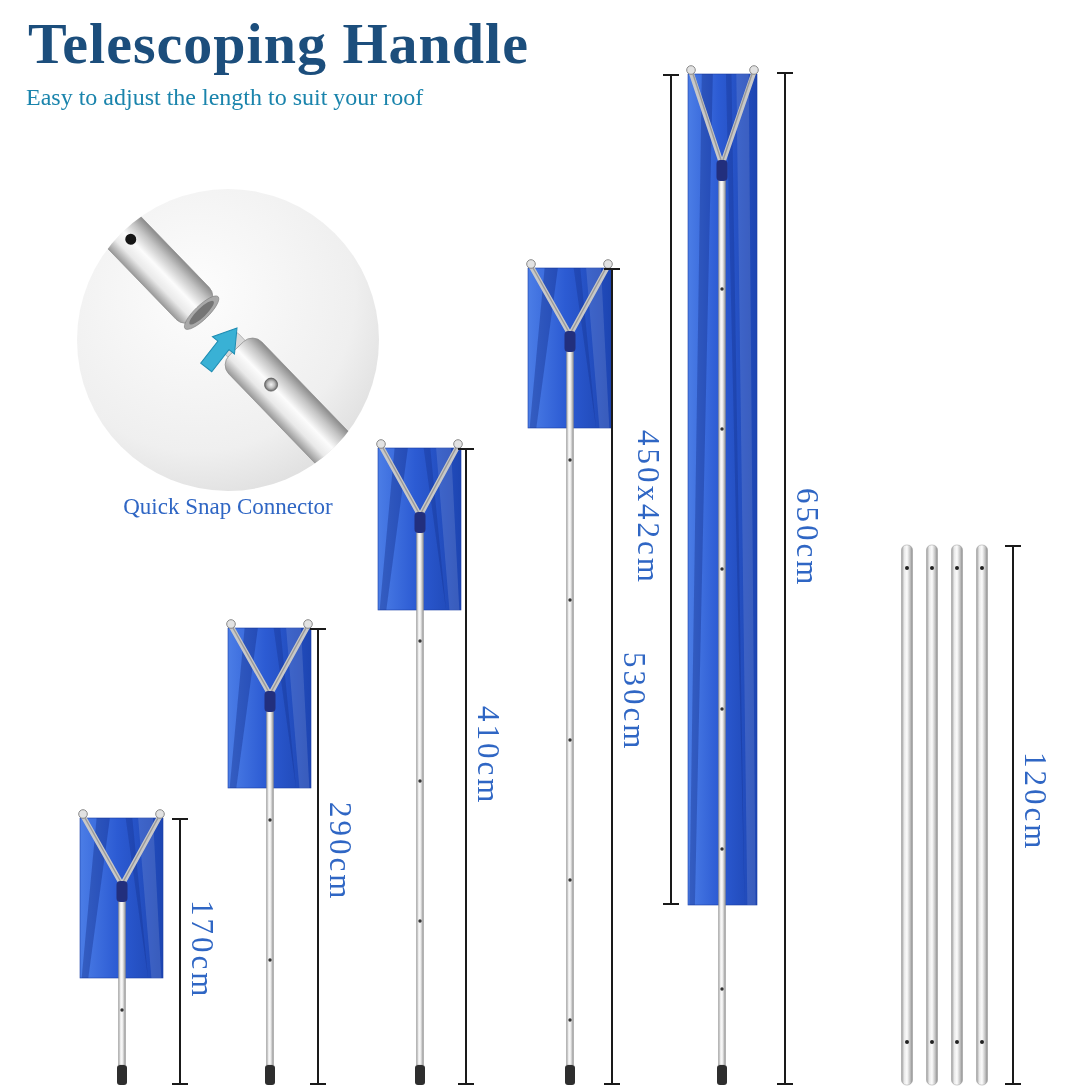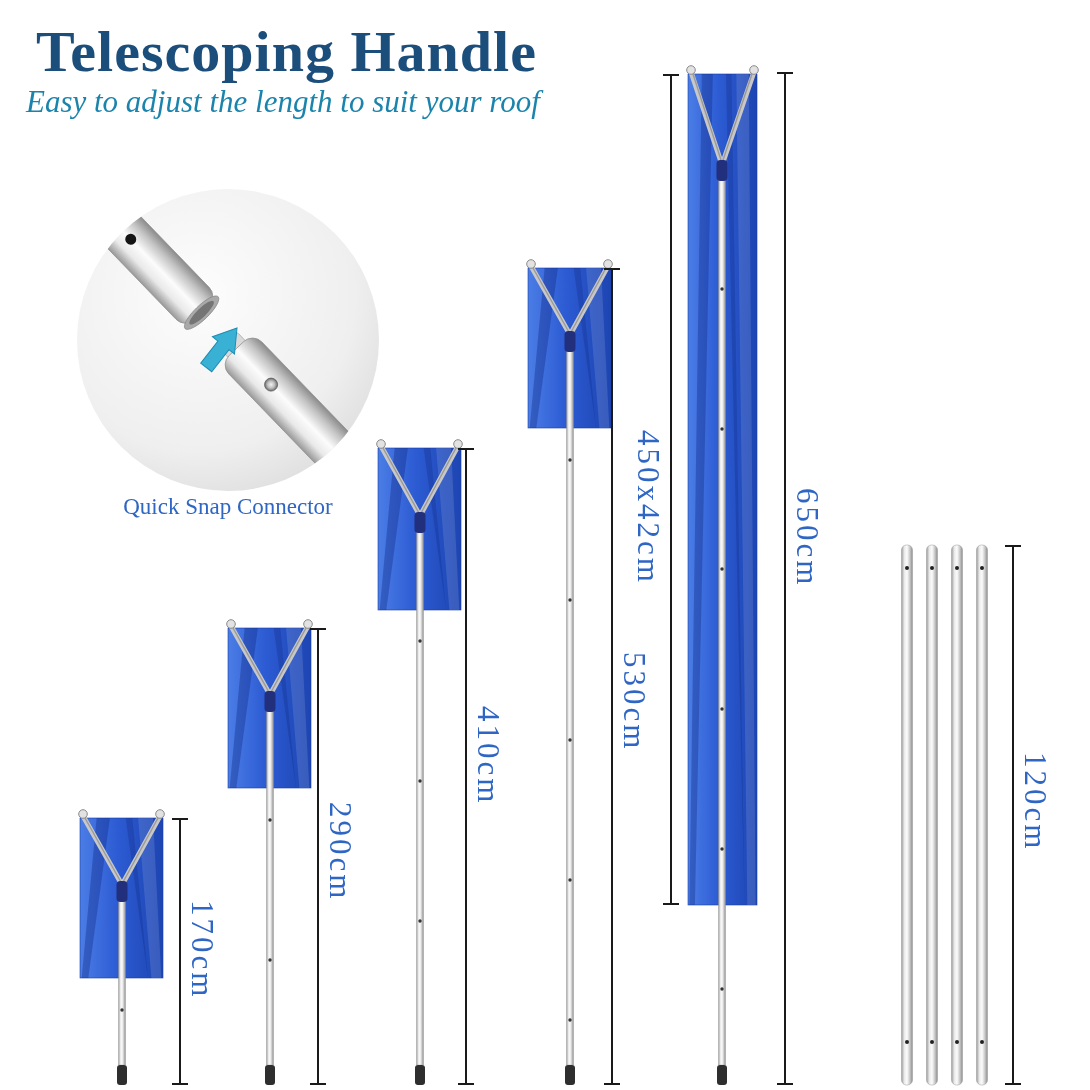--- a/index.html
+++ b/index.html
@@ -1,20 +1,20 @@
 <!DOCTYPE html>
 <html><head>
 <meta charset="utf-8">
 <style>
   html,body{margin:0;padding:0;background:#fff;}
   .canvas{position:relative;width:1090px;height:1090px;background:#ffffff;overflow:hidden;
           font-family:"Liberation Serif",serif;}
-  .title{position:absolute;left:24px;top:6px;margin:12px;font-size:58px;font-weight:700;
+  .title{position:absolute;left:24px;top:6px;margin:4px;font-size:58px;font-weight:700;
          color:#1c4e7c;letter-spacing:1px;}
-  .subtitle{position:absolute;left:26px;top:84px;font-size:31px;color:#1a84ac;font-style:italic;}
+  .subtitle{position:absolute;left:26px;top:84px;font-size:24px;color:#1a84ac;}
   .connector-label{position:absolute;left:68px;top:494px;width:320px;text-align:center;
          font-size:23px;color:#2f66c4;}
   #art{position:absolute;left:0;top:0;}
   .dim{position:absolute;width:2px;background:#1a1a1a;}
   .dim::before,.dim::after{content:"";position:absolute;left:-7px;width:16px;height:2px;background:#1a1a1a;}
   .dim::before{top:0}
   .dim::after{bottom:0}
   .dlabel{position:absolute;writing-mode:vertical-rl;text-orientation:mixed;
           font-size:31px;color:#2f66c4;letter-spacing:3px;}
 </style>

